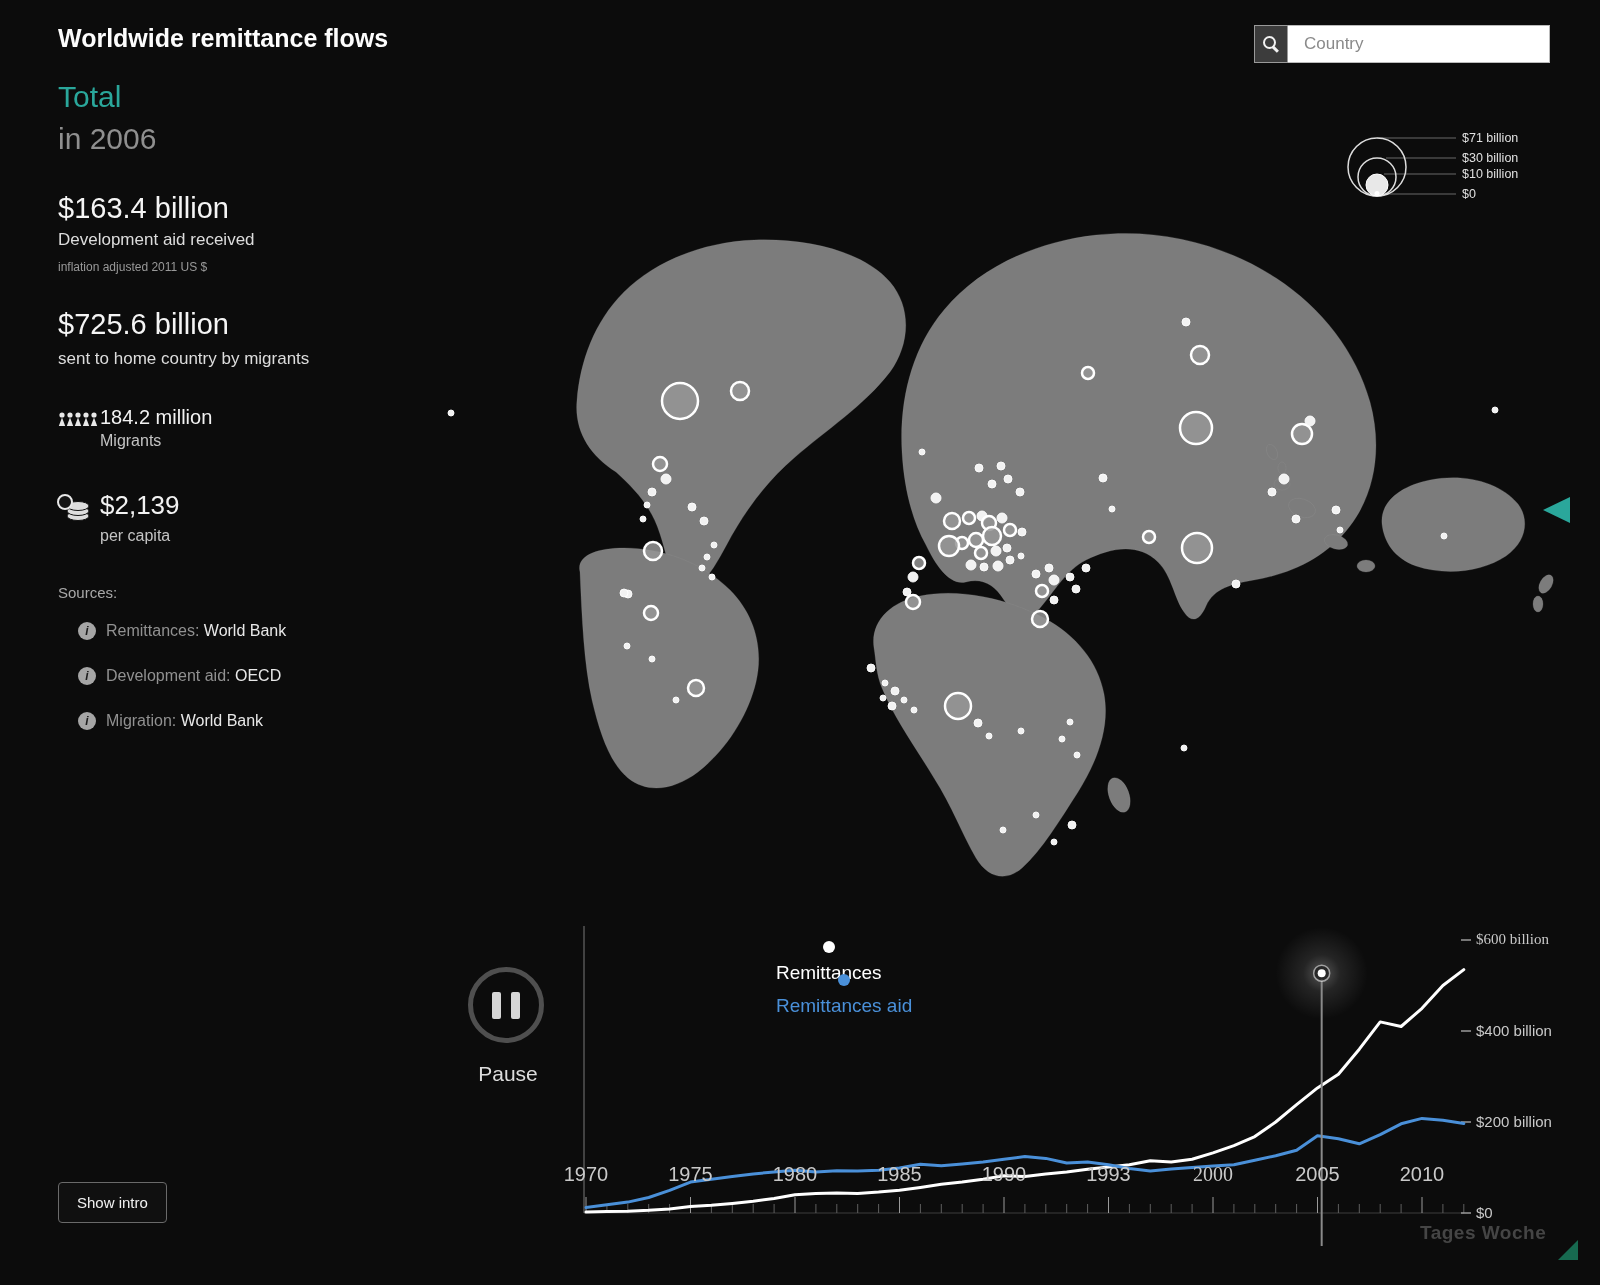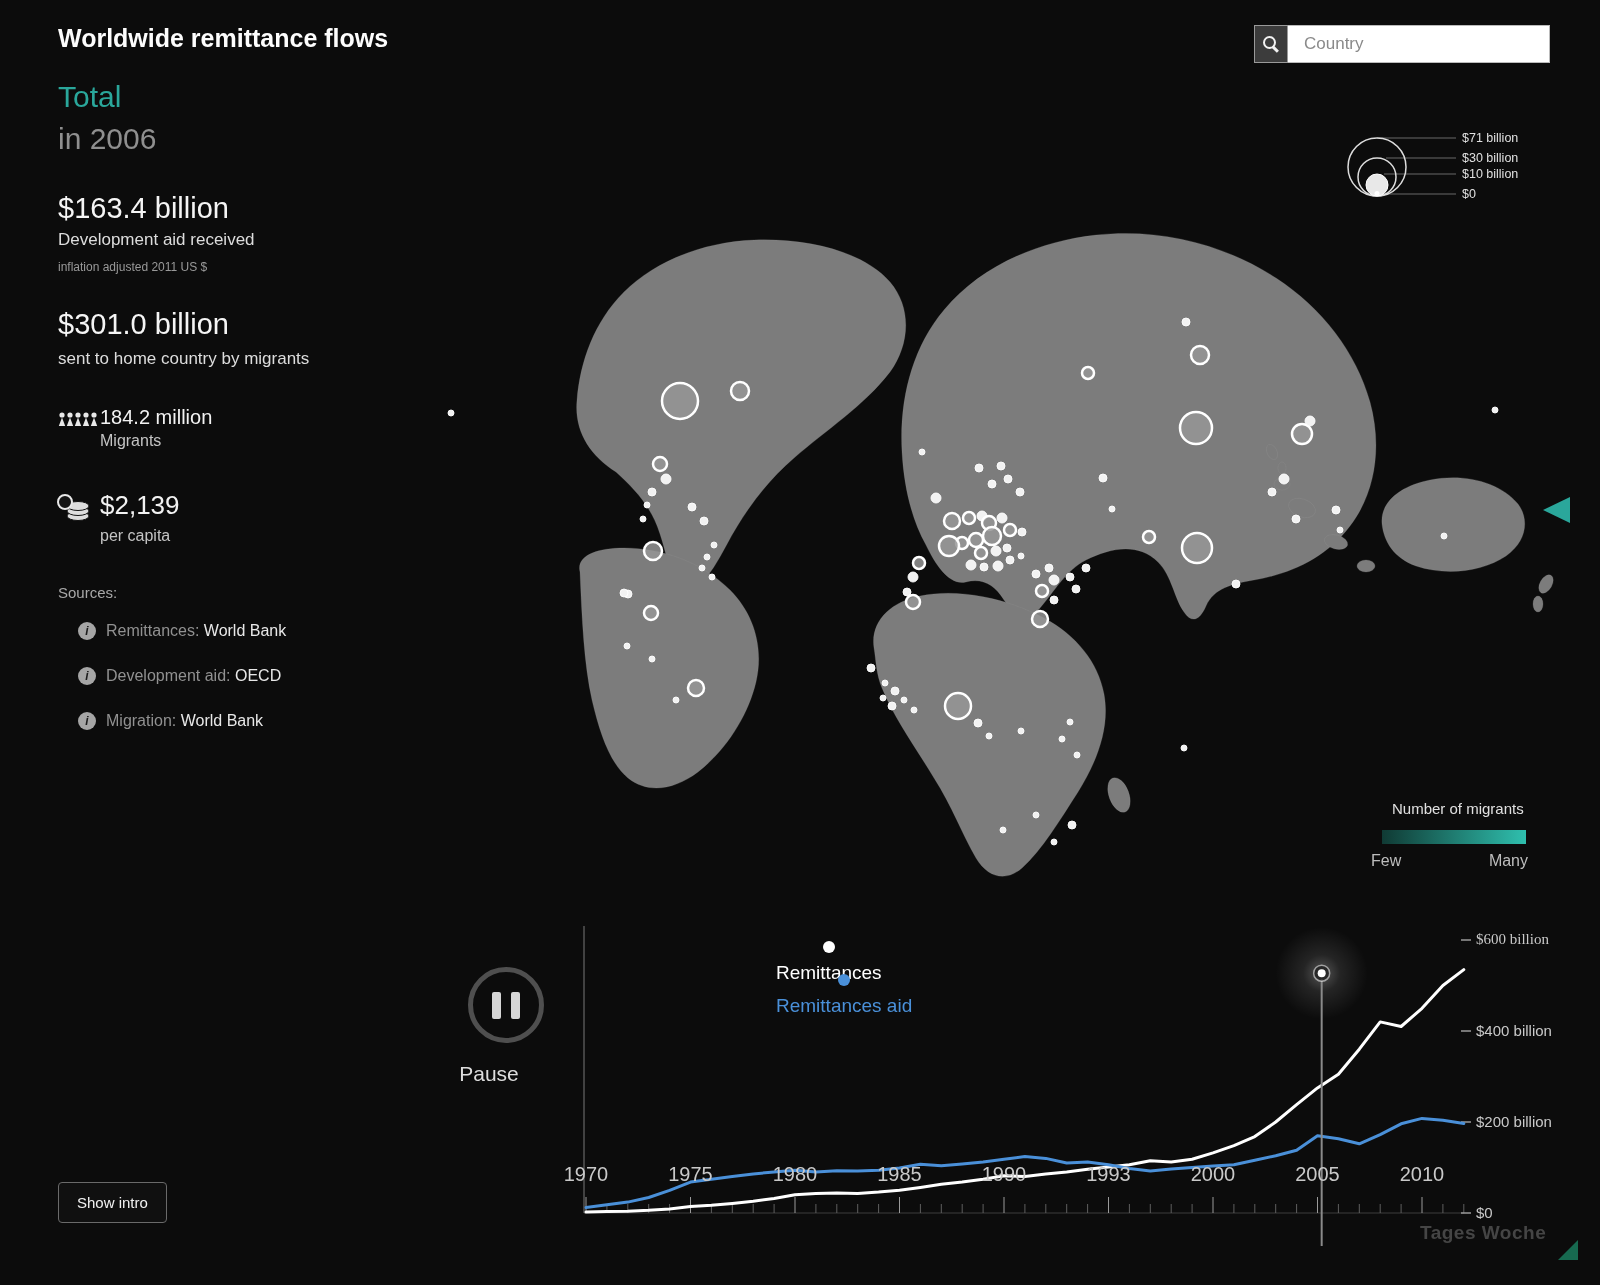--- a/index.html
+++ b/index.html
@@ -40,21 +40,21 @@
   .mig-legend{left:1356px;top:800px;width:160px;height:70px;}
   .mig-title{position:absolute;left:22px;top:0;font-size:15px;color:#e0e0e0;white-space:nowrap;}
   .mig-bar{position:absolute;left:12px;top:30px;width:144px;height:14px;
            background:linear-gradient(90deg,#103a34,#2fbfae);}
   .mig-few{position:absolute;left:1px;top:52px;font-size:16px;color:#bdbdbd;}
   .mig-many{position:absolute;right:2px;top:52px;font-size:16px;color:#bdbdbd;}
   
   .pause-btn{left:454px;top:967px;width:76px;height:76px;border-radius:50%;border:5px solid #4f4f4f;
              box-sizing:border-box;background:transparent;display:flex;align-items:center;justify-content:center;cursor:pointer;}
   .pause-bar{width:9px;height:27px;background:#d6d6d6;border-radius:2px;margin:0 5px;}
-  .pause-label{left:437px;top:1062px;width:76px;text-align:center;font-size:21px;color:#ddd;}
+  .pause-label{left:456px;top:1062px;width:76px;text-align:center;font-size:21px;color:#ddd;}
   
   .x-tick-label{position:absolute;top:1163px;width:80px;text-align:center;font-size:20px;color:#c9c9c9;}
   .y-tick-label{position:absolute;left:1462px;font-size:15px;color:#c9c9c9;white-space:nowrap;}
   .legend-row{position:absolute;display:flex;align-items:center;gap:9px;flex-direction:column;}
   .legend-dot{width:12px;height:12px;border-radius:50%;}
   .legend-lbl{font-size:19px;}
   
   .show-intro{left:44px;top:1182px;padding:11px 18px;font-size:15px;color:#f2f2f2;background:rgba(255,255,255,0.02);
               border:1px solid #6a6a6a;border-radius:4px;cursor:pointer;font-family:inherit;}
   .brand{left:1406px;top:1222px;font-size:19px;font-weight:700;color:#454545;letter-spacing:.5px;}
@@ -272,21 +272,21 @@
   </svg>
 
   <div class="abs title">Worldwide remittance flows</div>
   <div class="abs mode">Total</div>
   <div class="abs year">in 2006</div>
 
   <div class="abs big-val" style="left:44px;top:192px;">$163.4 billion</div>
   <div class="abs sub-label" style="left:44px;top:230px;">Development aid received</div>
   <div class="abs note" style="left:44px;top:260px;">inflation adjusted 2011 US $</div>
 
-  <div class="abs big-val" style="left:44px;top:308px;">$301.0 billion</div>
+  <div class="abs big-val" style="left:44px;top:308px;">$725.6 billion</div>
   <div class="abs sub-label" style="left:44px;top:349px;">sent to home country by migrants</div>
 
   <svg class="abs stat-icon" style="left:44px;top:410px;" width="40" height="26" viewBox="0 0 40 26">
     <g fill="#e8e8e8">
       <circle cx="4" cy="5" r="2.6"></circle>
         <path d="M0.8,16 L4,7.5 L7.2,16 Z"></path>
       <circle cx="12" cy="5" r="2.6"></circle>
         <path d="M8.8,16 L12,7.5 L15.2,16 Z"></path>
       <circle cx="20" cy="5" r="2.6"></circle>
         <path d="M16.8,16 L20,7.5 L23.2,16 Z"></path>
@@ -340,26 +340,20 @@
     <circle cx="33" cy="47" r="29" fill="none" stroke="#ddd" stroke-width="1.5"></circle>
     <circle cx="33" cy="57" r="19" fill="none" stroke="#ddd" stroke-width="1.5"></circle>
     <circle cx="33" cy="65" r="11" fill="#e8e8e8" stroke="#fff" stroke-width="1"></circle>
     <circle cx="33" cy="73.5" r="2.5" fill="#fff"></circle>
     <text x="118" y="22" fill="#e0e0e0" font-size="12.5">$71 billion</text>
     <text x="118" y="42" fill="#e0e0e0" font-size="12.5">$30 billion</text>
     <text x="118" y="58" fill="#e0e0e0" font-size="12.5">$10 billion</text>
     <text x="118" y="78" fill="#e0e0e0" font-size="12.5">$0</text>
   </svg>
 
-  <div class="abs mig-legend">
-    <div class="mig-title">Number of migrants</div>
-    <div class="mig-bar"></div>
-    <div class="mig-few">Few</div>
-    <div class="mig-many">Many</div>
-  </div>
 
   <button class="abs pause-btn">
     <span class="pause-bar"></span>
     <span class="pause-bar"></span>
   </button>
   <div class="abs pause-label">Pause</div>
 
   <button class="abs show-intro">Show intro</button>
   <div class="abs brand">Tages Woche</div>
   <div class="abs teal-arrow"></div>
@@ -368,21 +362,21 @@
 <div class="y-tick-label" style="top: 1204px;">$0</div>
     <div class="y-tick-label" style="top: 1113px;">$200 billion</div>
     <div class="y-tick-label" style="top: 1022px;">$400 billion</div>
     <div class="y-tick-label" style="top: 931px; font-family: Liberation Serif, serif;">$600 billion</div>
     <div class="x-tick-label" style="left: 532px;">1970</div>
     <div class="x-tick-label" style="left: 636.5px;">1975</div>
     <div class="x-tick-label" style="left: 741px;">1980</div>
     <div class="x-tick-label" style="left: 845.5px;">1985</div>
     <div class="x-tick-label" style="left: 950px;">1990</div>
     <div class="x-tick-label" style="left: 1054.5px;">1993</div>
-    <div class="x-tick-label" style="left: 1159px;">2000</div>
+    <div class="x-tick-label" style="left: 1159px; font-family: Liberation Serif, serif;">2000</div>
     <div class="x-tick-label" style="left: 1263.5px;">2005</div>
     <div class="x-tick-label" style="left: 1368px;">2010</div>
     <div class="legend-row" style="left: 762px; top: 941px;">
       <span class="legend-dot" style="background: rgb(255, 255, 255);"></span>
       <span class="legend-lbl" style="color: rgb(255, 255, 255);">Remittances</span>
     </div>
     <div class="legend-row" style="left: 762px; top: 974px;">
       <span class="legend-dot" style="background: rgb(74, 144, 217);"></span>
       <span class="legend-lbl" style="color: rgb(74, 144, 217);">Remittances aid</span>
     </div>

